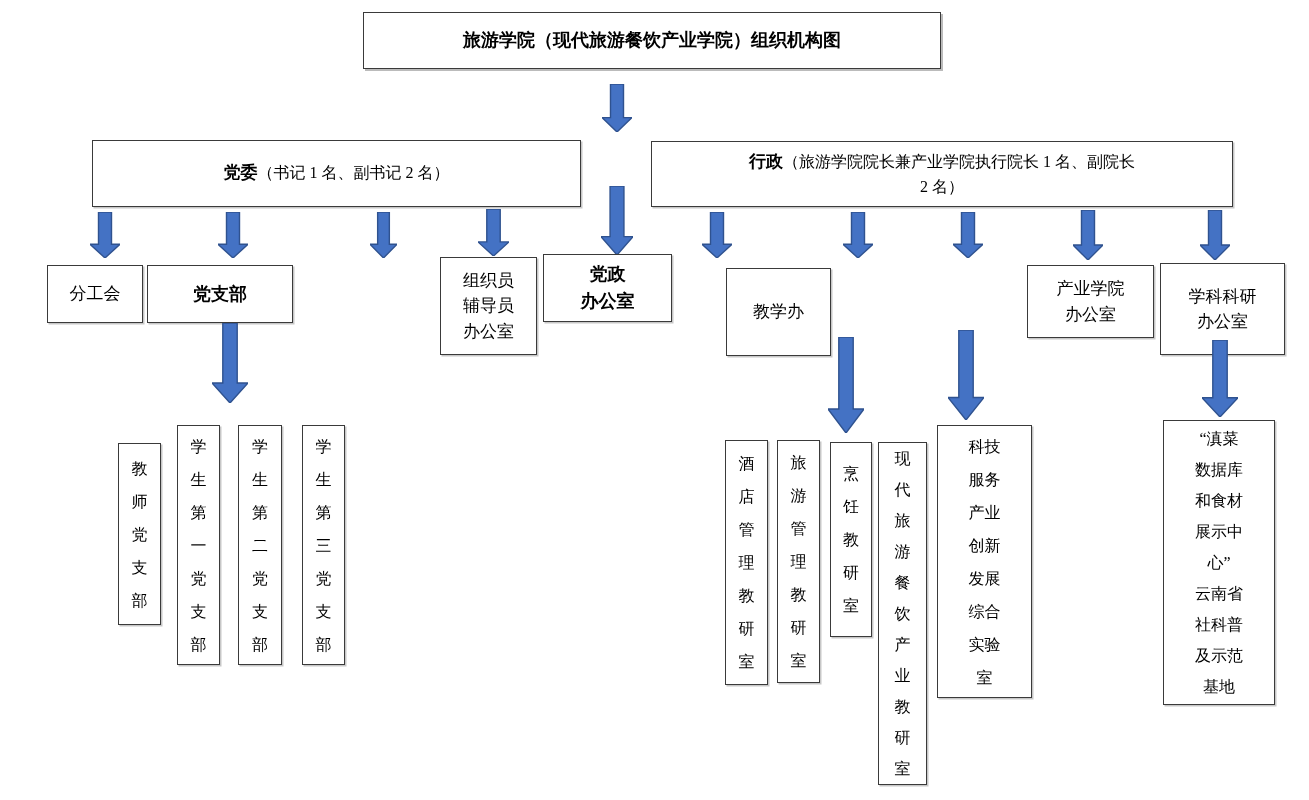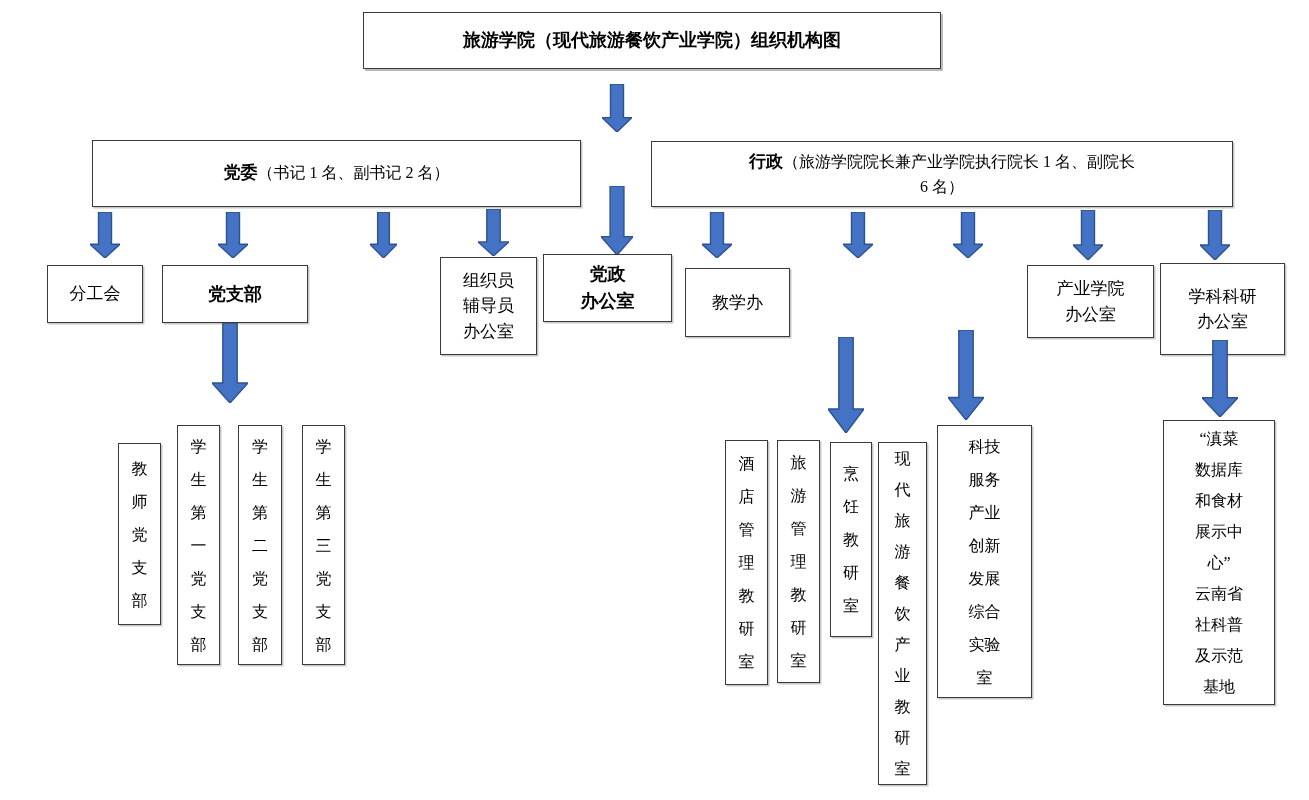--- a/index.html
+++ b/index.html
@@ -44,21 +44,21 @@
   <svg class="arrow" style="left:602px;top:84px;width:30px;height:48px" viewBox="0 0 30 60" preserveAspectRatio="none">
       <polygon points="8.5,0 21.5,0 21.5,42 30,42 15,60 0,42 8.5,42" vector-effect="non-scaling-stroke"></polygon>
     </svg>
 
   <div class="node lv2" style="left:92px;top:140px;width:489px;height:67px">
     <div><span class="b">党委</span><span>（书记 1 名、副书记 2 名）</span></div>
   </div>
 
   <div class="node lv2" style="left:651px;top:141px;width:582px;height:66px">
     <div><span class="b">行政</span><span>（旅游学院院长兼产业学院执行院长 1 名、副院长</span></div>
-    <div>6 名）</div>
+    <div>2 名）</div>
   </div>
 
   <svg class="arrow" style="left:601px;top:186px;width:32px;height:69px" viewBox="0 0 30 60" preserveAspectRatio="none">
       <polygon points="8.5,0 21.5,0 21.5,44 30,44 15,60 0,44 8.5,44" vector-effect="non-scaling-stroke"></polygon>
     </svg>
 
   <svg class="arrow" style="left:90px;top:212px;width:30px;height:46px" viewBox="0 0 30 60" preserveAspectRatio="none">
       <polygon points="8.5,0 21.5,0 21.5,42 30,42 15,60 0,42 8.5,42" vector-effect="non-scaling-stroke"></polygon>
     </svg>
   <svg class="arrow" style="left:218px;top:212px;width:30px;height:46px" viewBox="0 0 30 60" preserveAspectRatio="none">
@@ -82,28 +82,28 @@
     </svg>
   <svg class="arrow" style="left:1073px;top:210px;width:30px;height:50px" viewBox="0 0 30 60" preserveAspectRatio="none">
       <polygon points="8.5,0 21.5,0 21.5,42 30,42 15,60 0,42 8.5,42" vector-effect="non-scaling-stroke"></polygon>
     </svg>
   <svg class="arrow" style="left:1200px;top:210px;width:30px;height:50px" viewBox="0 0 30 60" preserveAspectRatio="none">
       <polygon points="8.5,0 21.5,0 21.5,42 30,42 15,60 0,42 8.5,42" vector-effect="non-scaling-stroke"></polygon>
     </svg>
 
   <div class="node" style="left:47px;top:265px;width:96px;height:58px">分工会</div>
 
-  <div class="node bold fs18" style="left:162px;top:265px;width:146px;height:58px">党支部</div>
+  <div class="node bold fs18" style="left:147px;top:265px;width:146px;height:58px">党支部</div>
 
 
   <div class="node" style="left:440px;top:257px;width:97px;height:98px">组织员<br>辅导员<br>办公室</div>
 
   <div class="node bold fs18" style="left:543px;top:254px;width:129px;height:68px">党政<br>办公室</div>
 
-  <div class="node" style="left:685px;top:268px;width:105px;height:69px">教学办</div>
+  <div class="node" style="left:726px;top:268px;width:105px;height:88px">教学办</div>
 
 
 
   <div class="node" style="left:1027px;top:265px;width:127px;height:73px">产业学院<br>办公室</div>
 
   <div class="node" style="left:1160px;top:263px;width:125px;height:92px">学科科研<br>办公室</div>
 
   <svg class="arrow" style="left:212px;top:323px;width:36px;height:80px" viewBox="0 0 30 60" preserveAspectRatio="none">
       <polygon points="9,0 21,0 21,45 30,45 15,60 0,45 9,45" vector-effect="non-scaling-stroke"></polygon>
     </svg>

